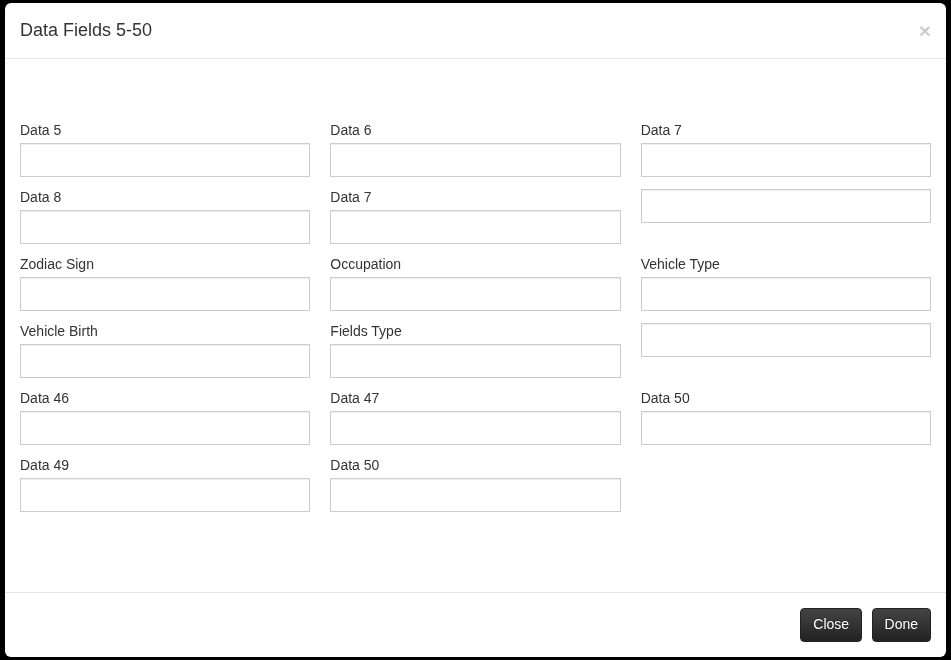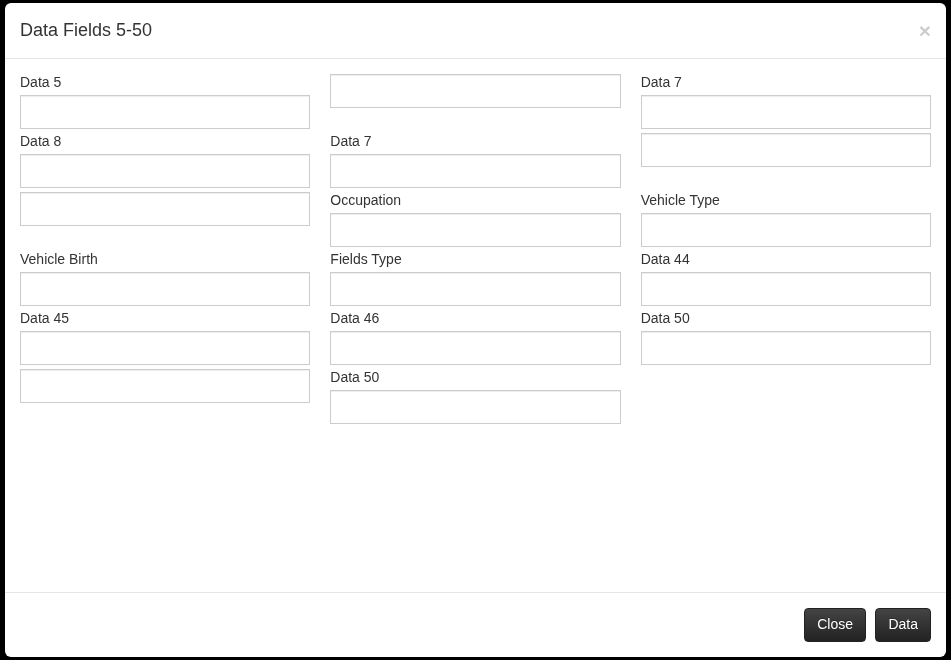--- a/index.html
+++ b/index.html
@@ -19,20 +19,21 @@
       position: absolute;
       top: 3px;
       left: 5px;
       right: 5px;
       bottom: 3px;
       background: #fff;
       border-radius: 6px;
       display: flex;
       flex-direction: column;
       box-shadow: 0 3px 9px rgba(0,0,0,0.5);
+      gap: 48px;
     }
     .modal-header {
       padding: 15px 15px 15px 15px;
       border-bottom: 1px solid #e5e5e5;
       display: flex;
       align-items: center;
       justify-content: space-between;
     }
     .modal-title {
       font-size: 18px;
@@ -58,21 +59,21 @@
     }
     .form-grid {
       display: flex;
       flex-wrap: wrap;
       margin-left: -10px;
       margin-right: -10px;
     }
     .form-group {
       width: 33.3333%;
       padding: 0 10px;
-      margin-bottom: 4px;
+      margin-bottom: 12px;
     }
     .form-label {
       display: block;
       font-size: 14px;
       color: #333;
       margin-bottom: 5px;
       font-weight: 400;
     }
     .form-input {
       display: block;
@@ -117,78 +118,80 @@
     <h4 class="modal-title">Data Fields 5-50</h4>
     <button class="close-x">×</button>
   </div>
   <div class="modal-body">
     <div class="form-grid" id="form-grid">
         <div class="form-group">
           <label class="form-label">Data 5</label>
           <input type="text" class="form-input" value="" style="">
         </div>
         <div class="form-group">
+          <label class="form-label">Data 6</label>
           <input type="text" class="form-input" value="" style="">
         </div>
         <div class="form-group">
           <label class="form-label">Data 7</label>
           <input type="text" class="form-input" value="" style="">
         </div>
         <div class="form-group">
           <label class="form-label">Data 8</label>
           <input type="text" class="form-input" value="" style="">
         </div>
         <div class="form-group">
           <label class="form-label">Data 7</label>
           <input type="text" class="form-input" value="" style="">
         </div>
         <div class="form-group">
           <input type="text" class="form-input" value="" style="">
         </div>
         <div class="form-group">
+          <label class="form-label">Zodiac Sign</label>
           <input type="text" class="form-input" value="" style="">
         </div>
         <div class="form-group">
           <label class="form-label">Occupation</label>
           <input type="text" class="form-input" value="" style="">
         </div>
         <div class="form-group">
           <label class="form-label">Vehicle Type</label>
           <input type="text" class="form-input" value="" style="">
         </div>
         <div class="form-group">
           <label class="form-label">Vehicle Birth</label>
           <input type="text" class="form-input" value="" style="">
         </div>
         <div class="form-group">
           <label class="form-label">Fields Type</label>
           <input type="text" class="form-input" value="" style="">
         </div>
         <div class="form-group">
-          <label class="form-label">Data 44</label>
-          <input type="text" class="form-input" value="" style="">
-        </div>
-        <div class="form-group">
-          <label class="form-label">Data 45</label>
           <input type="text" class="form-input" value="" style="">
         </div>
         <div class="form-group">
           <label class="form-label">Data 46</label>
           <input type="text" class="form-input" value="" style="">
         </div>
         <div class="form-group">
+          <label class="form-label">Data 47</label>
+          <input type="text" class="form-input" value="" style="">
+        </div>
+        <div class="form-group">
           <label class="form-label">Data 50</label>
           <input type="text" class="form-input" value="" style="">
         </div>
         <div class="form-group">
+          <label class="form-label">Data 49</label>
           <input type="text" class="form-input" value="" style="">
         </div>
         <div class="form-group">
           <label class="form-label">Data 50</label>
           <input type="text" class="form-input" value="" style="">
         </div>
       </div>
   </div>
   <div class="modal-footer">
     <button class="btn">Close</button>
-    <button class="btn">Data</button>
+    <button class="btn">Done</button>
   </div>
 </div>
 
 </body></html>

